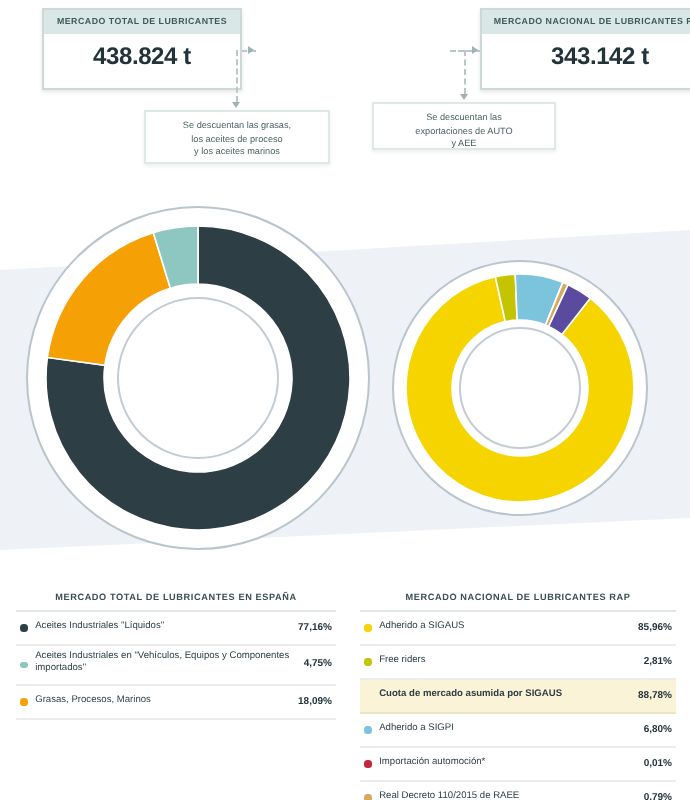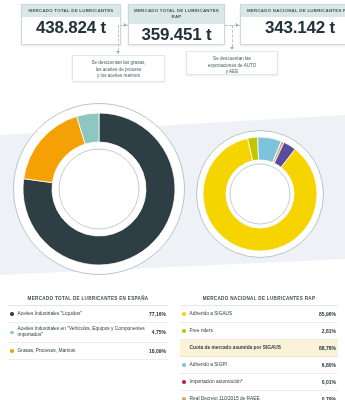--- a/index.html
+++ b/index.html
@@ -31,21 +31,21 @@
     background:#d9e8e6;
     color:#3e5a58;
     font-size:4.4px;
     font-weight:bold;
     letter-spacing:.25px;
     line-height:6.4px;
     padding:3px 2px 3px;
     text-transform:uppercase;
   }
   .stat-value{
-    font-size:17px;
+    font-size:12px;
     font-weight:bold;
     color:#22333a;
     letter-spacing:-.2px;
     line-height:22px;
     height:22px;
   }
 
   
   .h-dash{
     position:absolute;height:0;border-top:1px dashed #b9c7c7;
@@ -164,24 +164,20 @@
 </head>
 <body>
 
 <div class="header-row">
 
   <div class="stat-box b1">
     <div class="stat-title">MERCADO TOTAL DE LUBRICANTES</div>
     <div class="stat-value">438.824 t</div>
   </div>
 
-  <div class="stat-box b2">
-    <div class="stat-title">MERCADO TOTAL DE LUBRICANTES RAP</div>
-    <div class="stat-value">359.451 t</div>
-  </div>
 
   <div class="stat-box b3">
     <div class="stat-title">MERCADO NACIONAL DE LUBRICANTES RAP</div>
     <div class="stat-value">343.142 t</div>
   </div>
 
   <div class="h-dash d1"></div>
   <div class="arrow-r a1"></div>
   <div class="h-dash d2"></div>
   <div class="arrow-r a2"></div>

